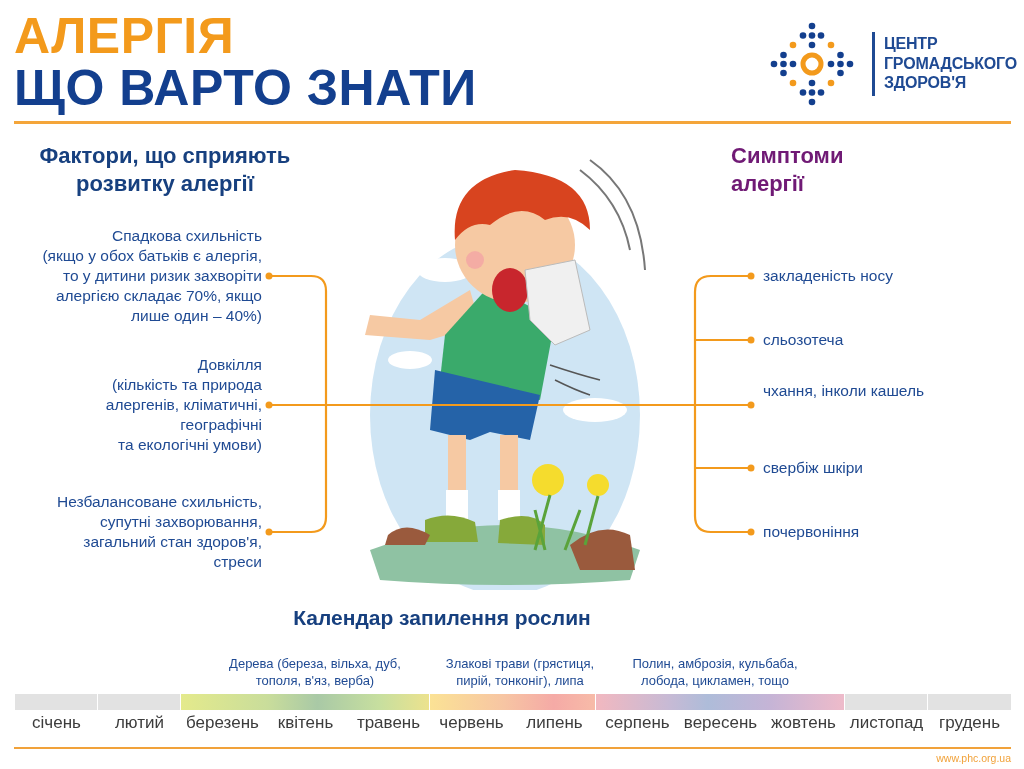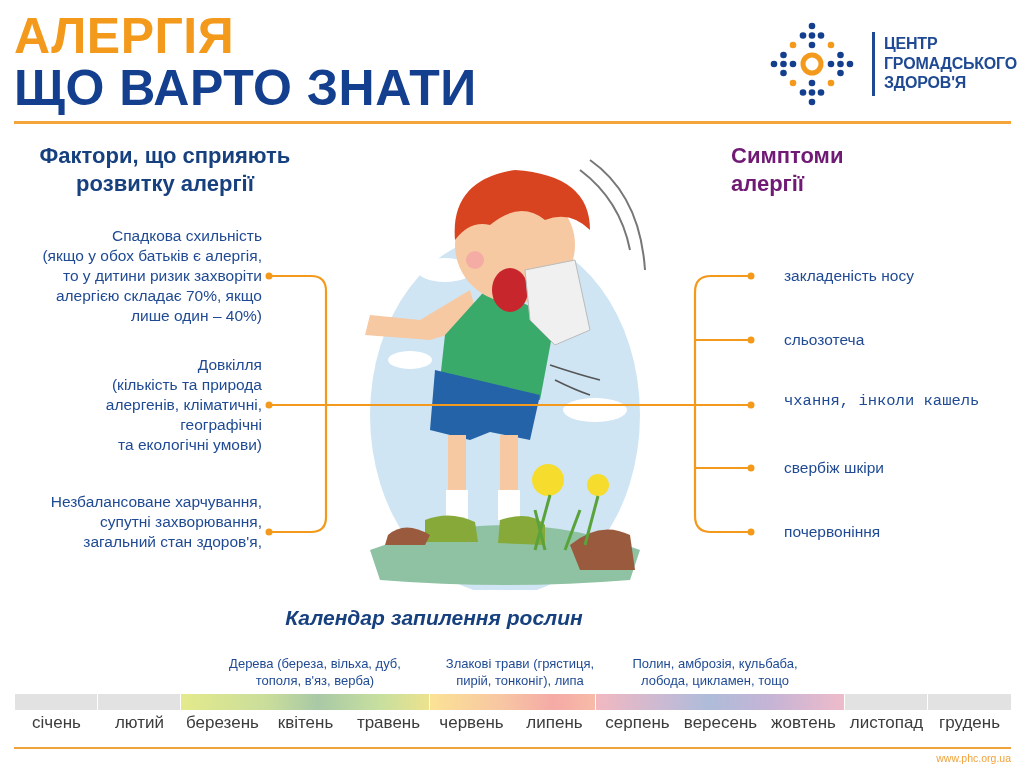--- a/index.html
+++ b/index.html
@@ -17,26 +17,26 @@
   .logo-text { left: 884px; top: 34px; font-size: 16px; font-weight: bold; color: #1f4a93; line-height: 19.5px; letter-spacing: -0.2px; }
 
   .sec-left { left: 20px; top: 142px; width: 290px; text-align: center; font-size: 22px; font-weight: bold; color: #17407f; line-height: 28px; }
   .sec-right { left: 731px; top: 142px; font-size: 22px; font-weight: bold; color: #701a75; line-height: 28px; }
 
   .factor { right: 762px; text-align: right; font-size: 15.5px; color: #1f4a93; line-height: 20px; margin-left: 20px; }
   .f1 { top: 226px; }
   .f2 { top: 355px; }
   .f3 { top: 492px; }
 
-  .symptom { left: 763px; font-size: 15.5px; color: #1f4a93; line-height: 20px; margin-left: 21px; }
+  .symptom { left: 763px; font-size: 15.5px; color: #1f4a93; line-height: 20px; }
 
   .illus { left: 340px; top: 150px; width: 320px; height: 440px; }
   .connectors { left: 0; top: 0; width: 1024px; height: 769px; pointer-events: none; }
 
-  .cal-title { left: 4px; top: 606px; width: 860px; text-align: center; font-size: 21px; font-weight: bold; color: #17407f; font-style: italic; }
+  .cal-title { left: 12px; top: 606px; width: 860px; text-align: center; font-size: 21px; font-weight: bold; color: #17407f; }
   .plant-group { font-size: 13px; color: #1f4a93; text-align: center; line-height: 17px; }
   .pg1 { left: 200px; top: 655px; width: 230px; }
   .pg2 { left: 420px; top: 655px; width: 200px; }
   .pg3 { left: 600px; top: 655px; width: 230px; }
 
   .cal-bar { left: 15px; top: 694px; width: 996px; height: 16px; display: flex; }
   .cal-seg { height: 16px; }
   .months { left: 15px; top: 713px; width: 996px; display: flex; }
   .month { width: 83px; text-align: center; font-size: 17px; color: #3c3c3c; }
 
@@ -159,28 +159,29 @@
   <div>лише один – 40%)</div>
 </div>
 <div class="abs factor f2">
   <div>Довкілля</div>
   <div>(кількість та природа</div>
   <div>алергенів, кліматичні,</div>
   <div>географічні</div>
   <div>та екологічні умови)</div>
 </div>
 <div class="abs factor f3">
-  <div>Незбалансоване харчування,</div>
+  <div>Незбалансоване схильність,</div>
   <div>супутні захворювання,</div>
   <div>загальний стан здоров'я,</div>
+  <div>стреси</div>
 </div>
 
 <div class="abs symptom" style="top:266px;">закладеність носу</div>
 <div class="abs symptom" style="top:330px;">сльозотеча</div>
-<div class="abs symptom" style="top:391px;font-family:Liberation Mono, monospace;">чхання, інколи кашель</div>
+<div class="abs symptom" style="top:381px;">чхання, інколи кашель</div>
 <div class="abs symptom" style="top:458px;">свербіж шкіри</div>
 <div class="abs symptom" style="top:522px;">почервоніння</div>
 
 <div class="abs cal-title">Календар запилення рослин</div>
 
 <div class="abs plant-group pg1">
   <div>Дерева (береза, вільха, дуб,</div>
   <div>тополя,  в'яз, верба)</div>
 </div>
 <div class="abs plant-group pg2">

